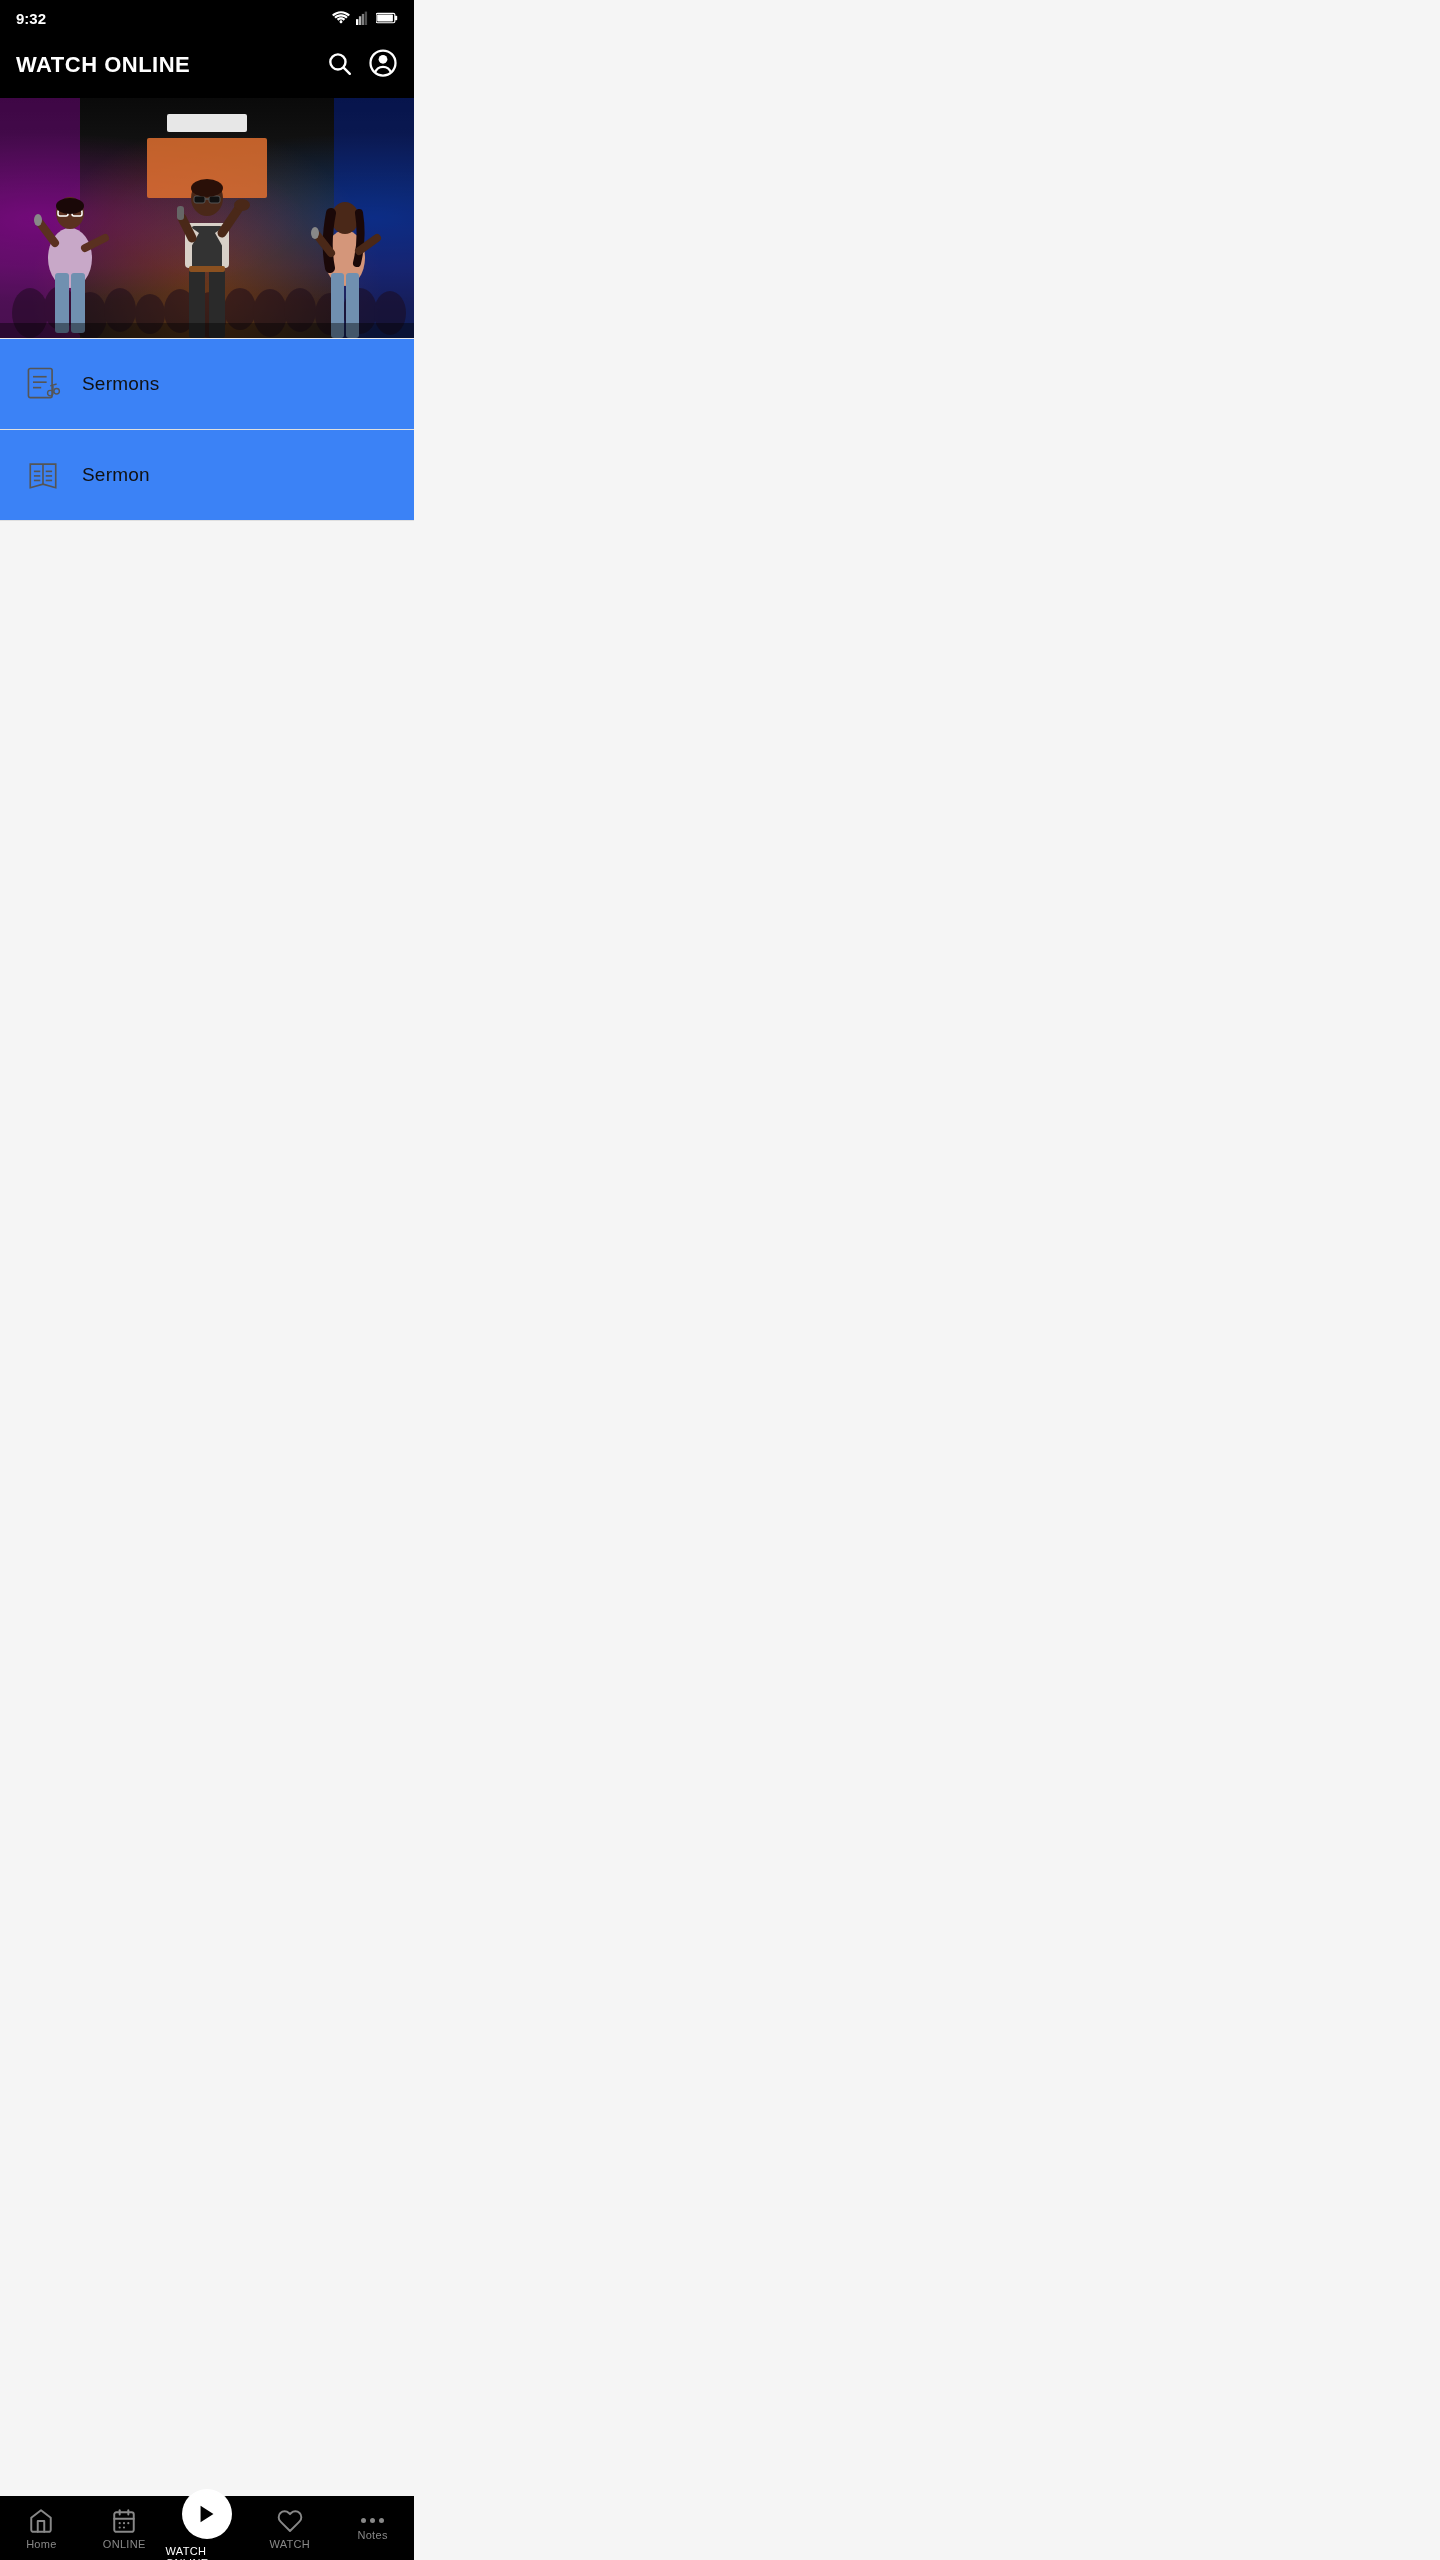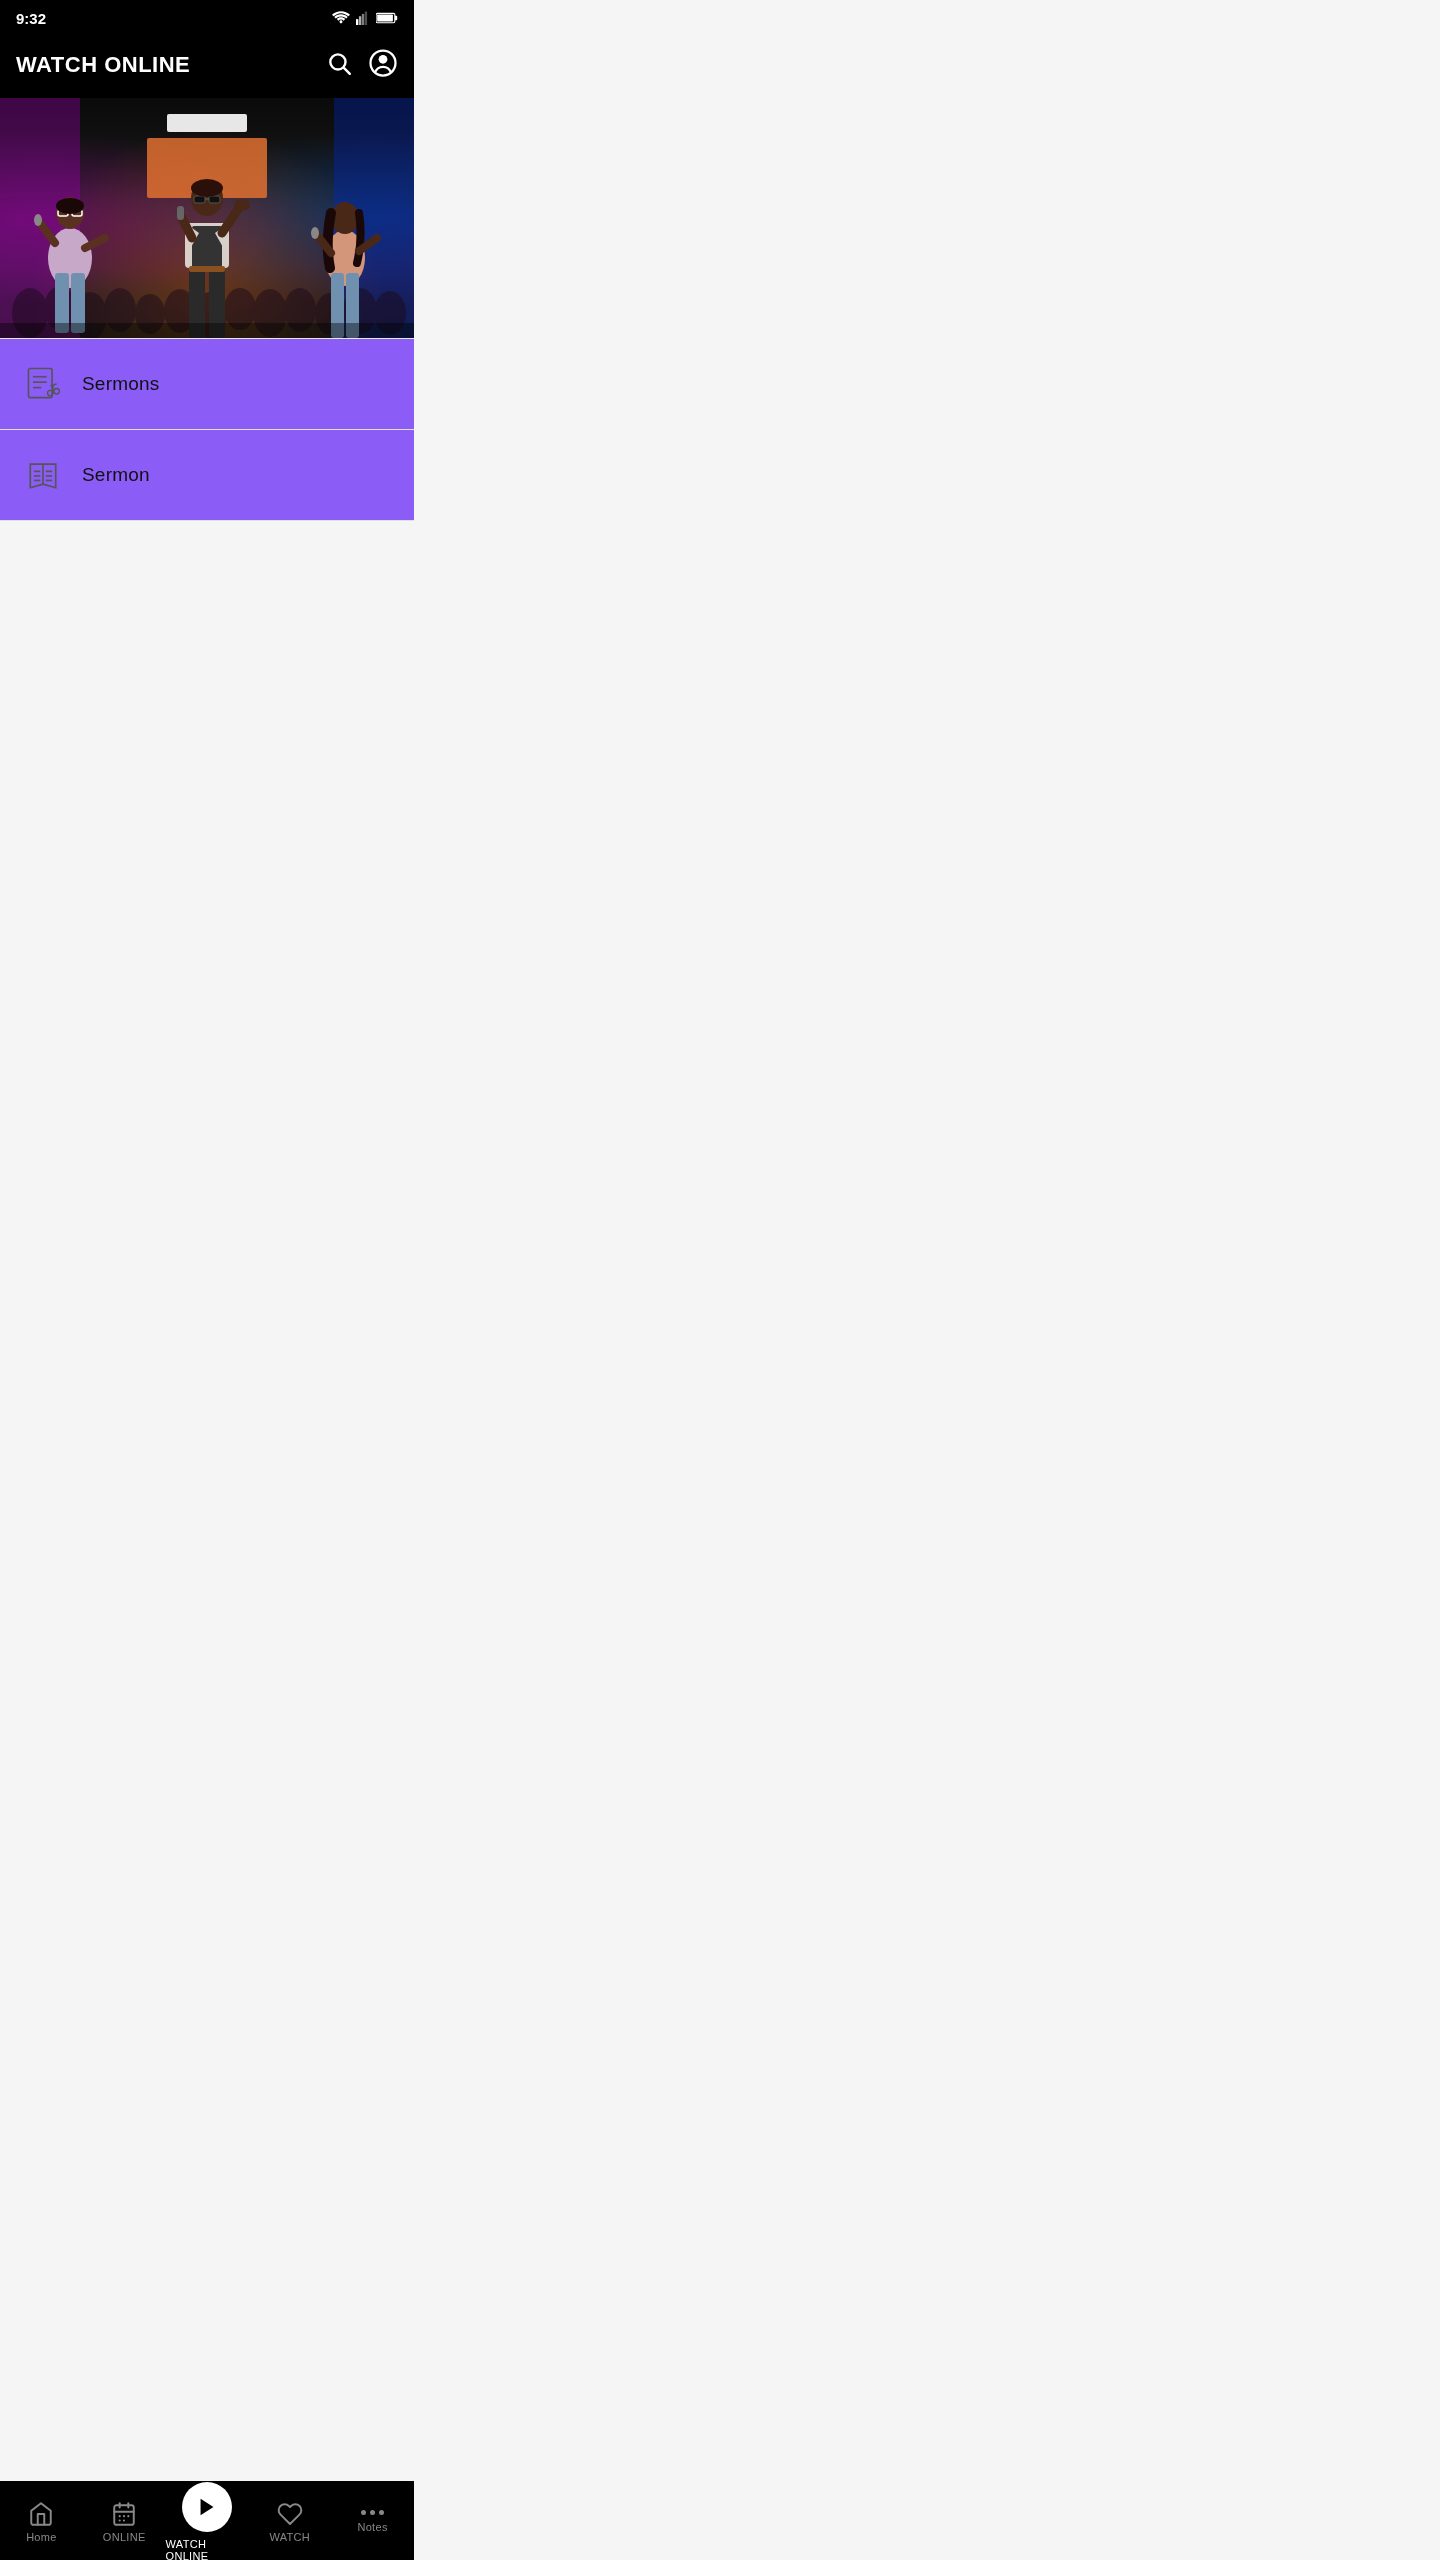--- a/index.html
+++ b/index.html
@@ -146,21 +146,21 @@
     
     .menu-list {
       background: #fff;
     }
 
     .menu-item {
       display: flex;
       align-items: center;
       padding: 22px 20px;
       border-bottom: 1px solid #e0e0e0;
-      background: #8b5cf6;
+      background: #3b82f6;
       cursor: pointer;
     }
 
     .menu-item:first-child {
       border-top: 1px solid #e8e8e8;
     }
 
     .menu-icon {
       width: 46px;
       height: 46px;
@@ -182,21 +182,21 @@
     .bottom-nav {
       position: fixed;
       bottom: 0;
       left: 0;
       width: 414px;
       background: #000;
       display: flex;
       justify-content: space-around;
       align-items: center;
       padding: 10px 0 8px 0;
-      height: 79px;
+      height: 64px;
     }
 
     .nav-item {
       display: flex;
       flex-direction: column;
       align-items: center;
       justify-content: center;
       gap: 4px;
       flex: 1;
       cursor: pointer;

